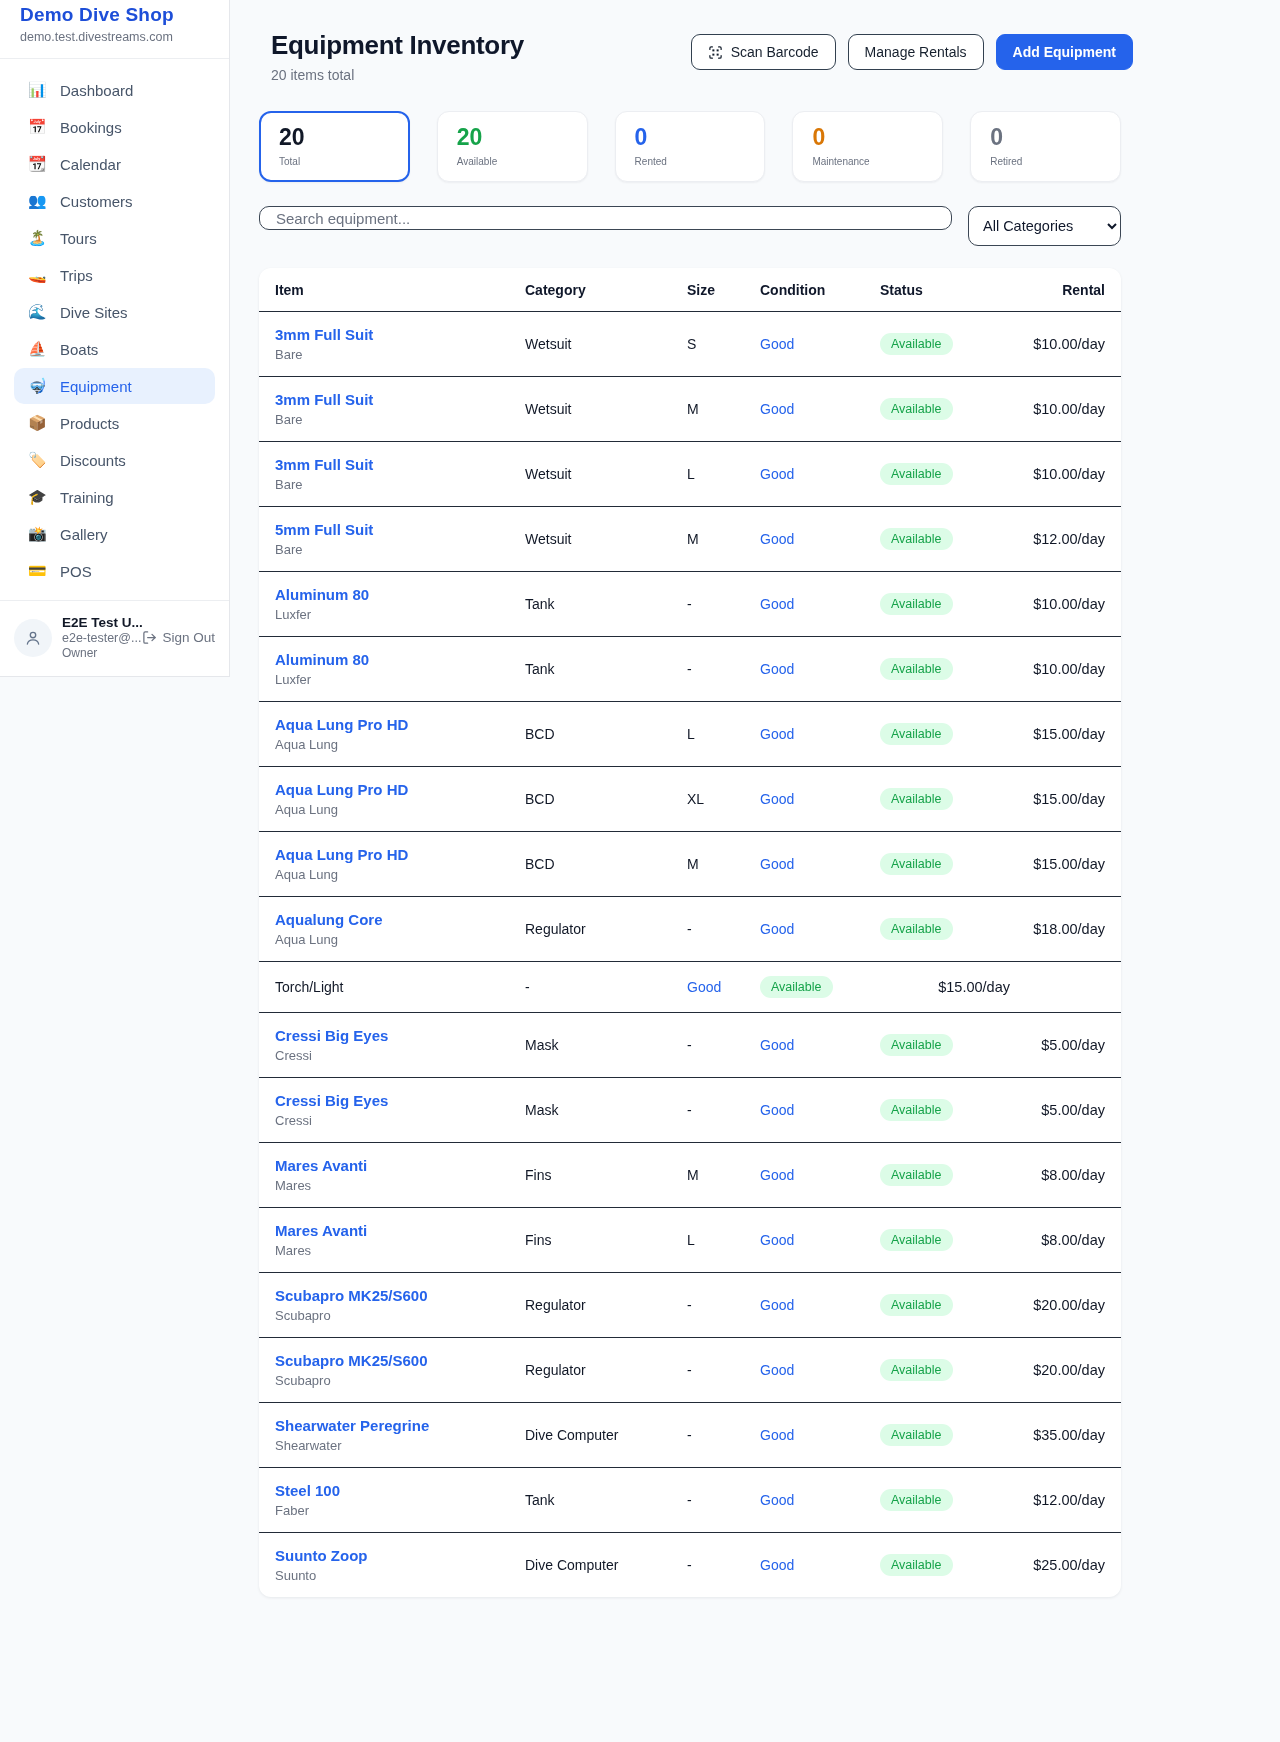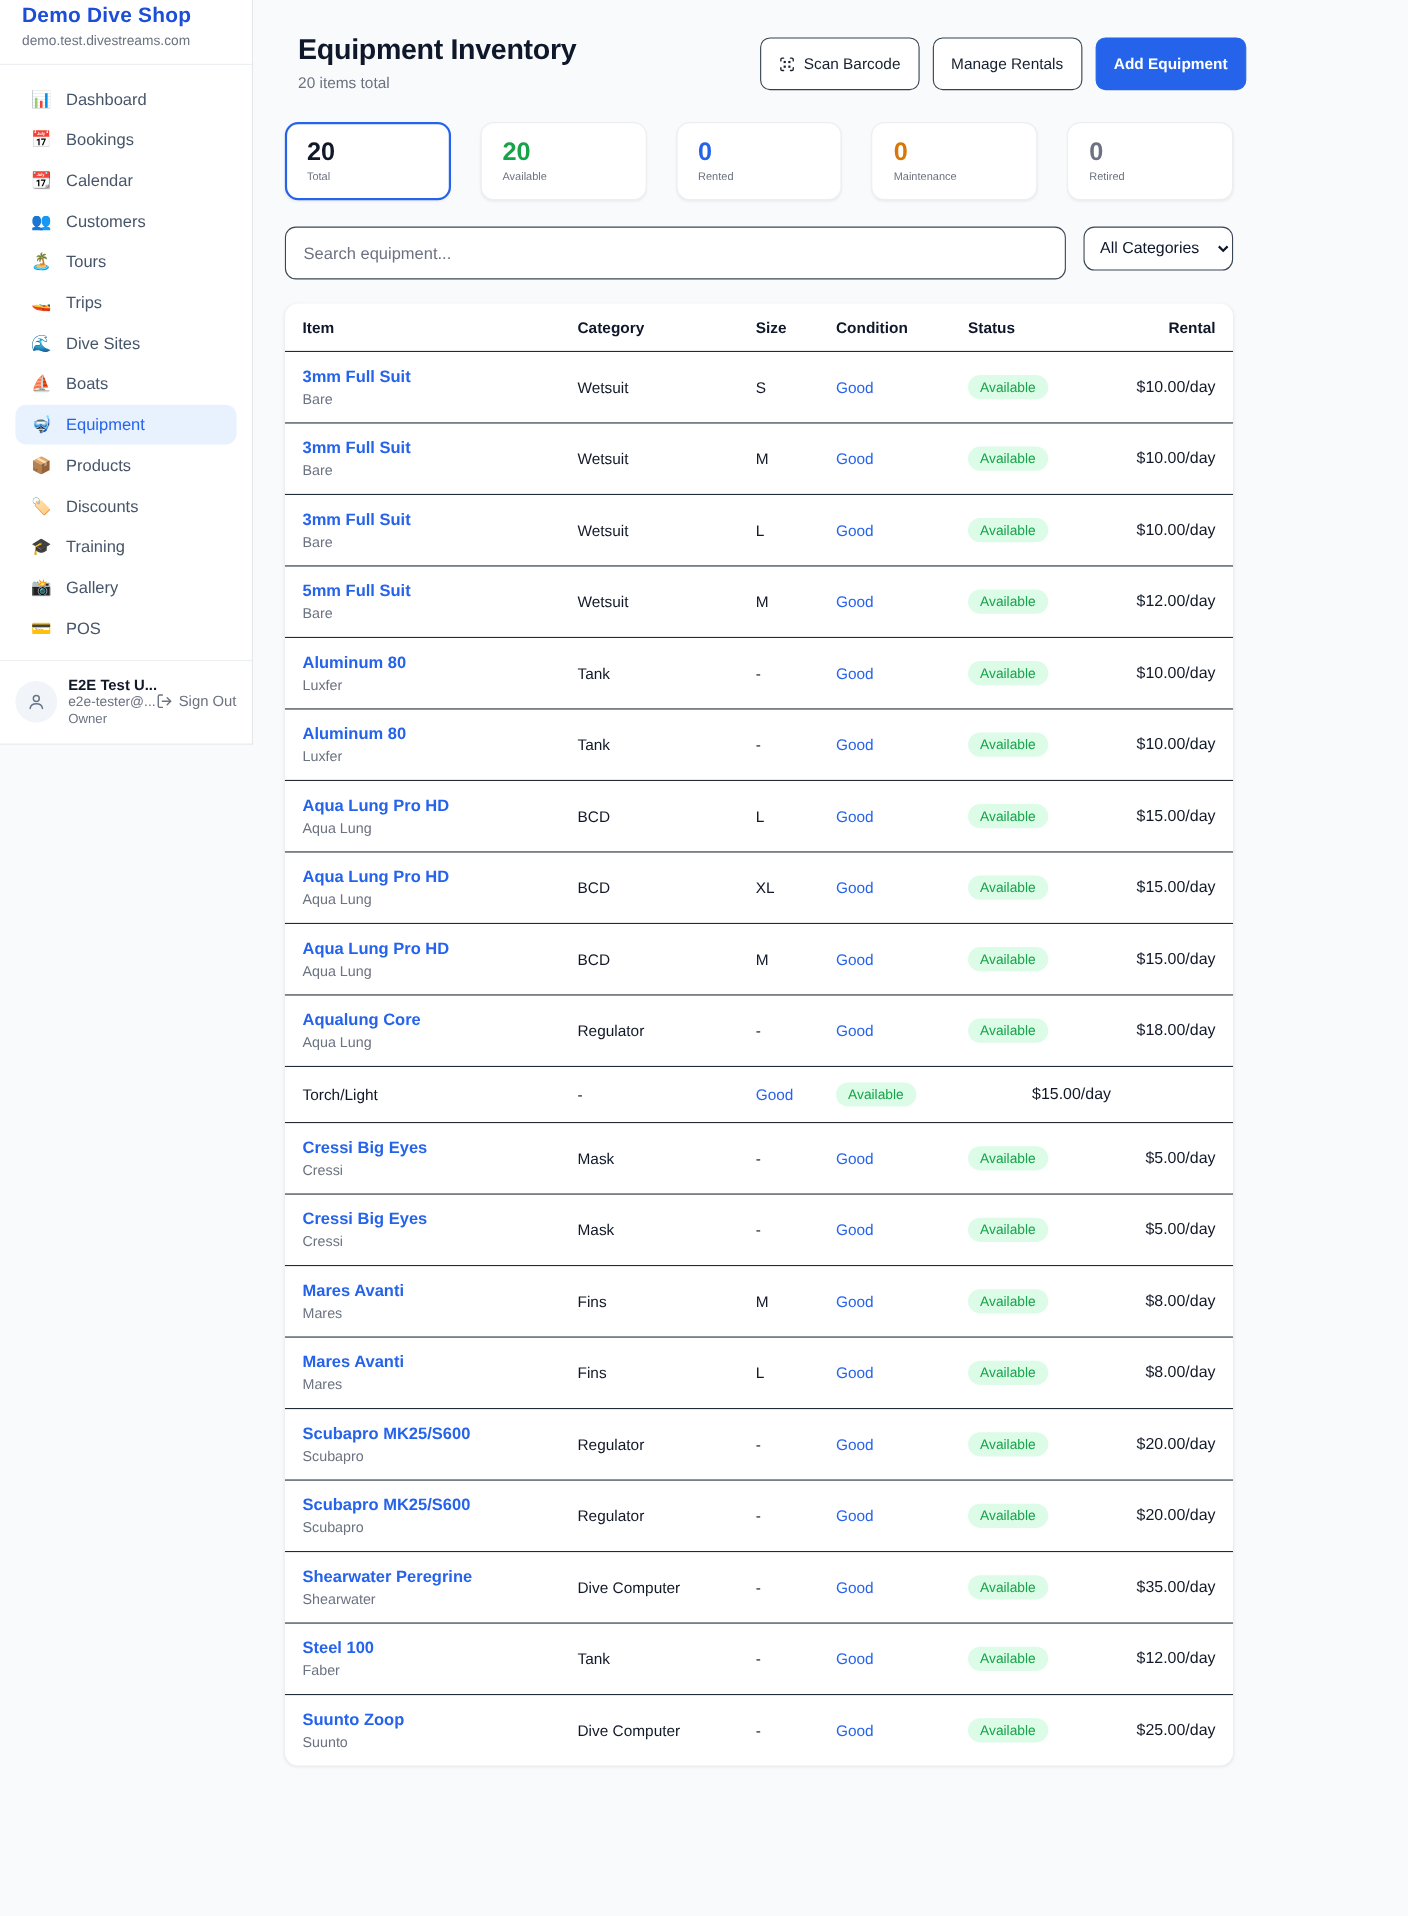--- a/index.html
+++ b/index.html
@@ -44,44 +44,44 @@
   .user-role { font-size:12px; color:#6b7280; margin-top:1px; }
   .signout { display:flex; align-items:center; gap:5px; color:#6b7280; font-size:13.5px; cursor:pointer; white-space:nowrap; }
   
   main { margin-left:230px; padding:30px 0 0 29px; width:892px; }
   .page-head { display:flex; justify-content:space-between; align-items:flex-start; width:862px;margin-left:12px; }
   .page-title { font-size:26px; font-weight:800; color:#0f172a; letter-spacing:-.3px; }
   .page-sub { font-size:14px; color:#6b7280; margin-top:6px; }
   .head-actions { display:flex; gap:12px; margin-top:4px; }
   .btn {
     display:inline-flex; align-items:center; gap:8px;
-    height:48px; padding:16px 16px; border-radius:9px;
+    height:36px; padding:16px 16px; border-radius:9px;
     font-size:14px; font-weight:500; cursor:pointer;
     background:#ffffff; border:1px solid #32404f; color:#16202e;
   }
   .btn-primary { background:#2563eb; border:1px solid #2563eb; color:#ffffff; font-weight:600; }
   
   .stats { display:flex; gap:27px; margin-top:28px; width:862px; }
   .stat-card {
     flex:1; background:#ffffff; border:1px solid #eceef2; border-radius:12px;
     padding:13px 19px 14px; box-shadow:0 1px 2px rgba(16,24,40,.05); cursor:pointer;
   }
   .stat-card.selected { border:2px solid #2563eb; padding:12px 18px 13px; }
   .stat-value { font-size:23px; font-weight:700; line-height:1.1; }
   .stat-label { font-size:10px; color:#6b7280; margin-top:6px; }
   
   .filters { display:flex; gap:16px; margin-top:24px; width:862px; }
   .search-input {
-    flex:1; height:48px; border:1px solid #3b4654; border-radius:10px;
+    flex:1; height:24px; border:1px solid #3b4654; border-radius:10px;
     background:#ffffff; padding:0 16px; font-size:15px; color:#0f172a;
     font-family:"Liberation Sans", sans-serif;
   }
   .search-input::placeholder { color:#6b7280; }
   .cat-select {
-    width:136px; height:40px; border:1px solid #3b4654; border-radius:10px;
+    width:153px; height:40px; border:1px solid #3b4654; border-radius:10px;
     background:#ffffff; font-size:14.5px; color:#0f172a; padding:0 10px;
     font-family:"Liberation Sans", sans-serif; cursor:pointer;
   }
   
   .table-card {
     margin-top:22px; width:862px; background:#ffffff;
     border-radius:12px; box-shadow:0 1px 3px rgba(16,24,40,.08);
     overflow:hidden;
   }
   .t-grid { display:grid; grid-template-columns:250px 162px 73px 120px 130px 1fr; align-items:center; }

